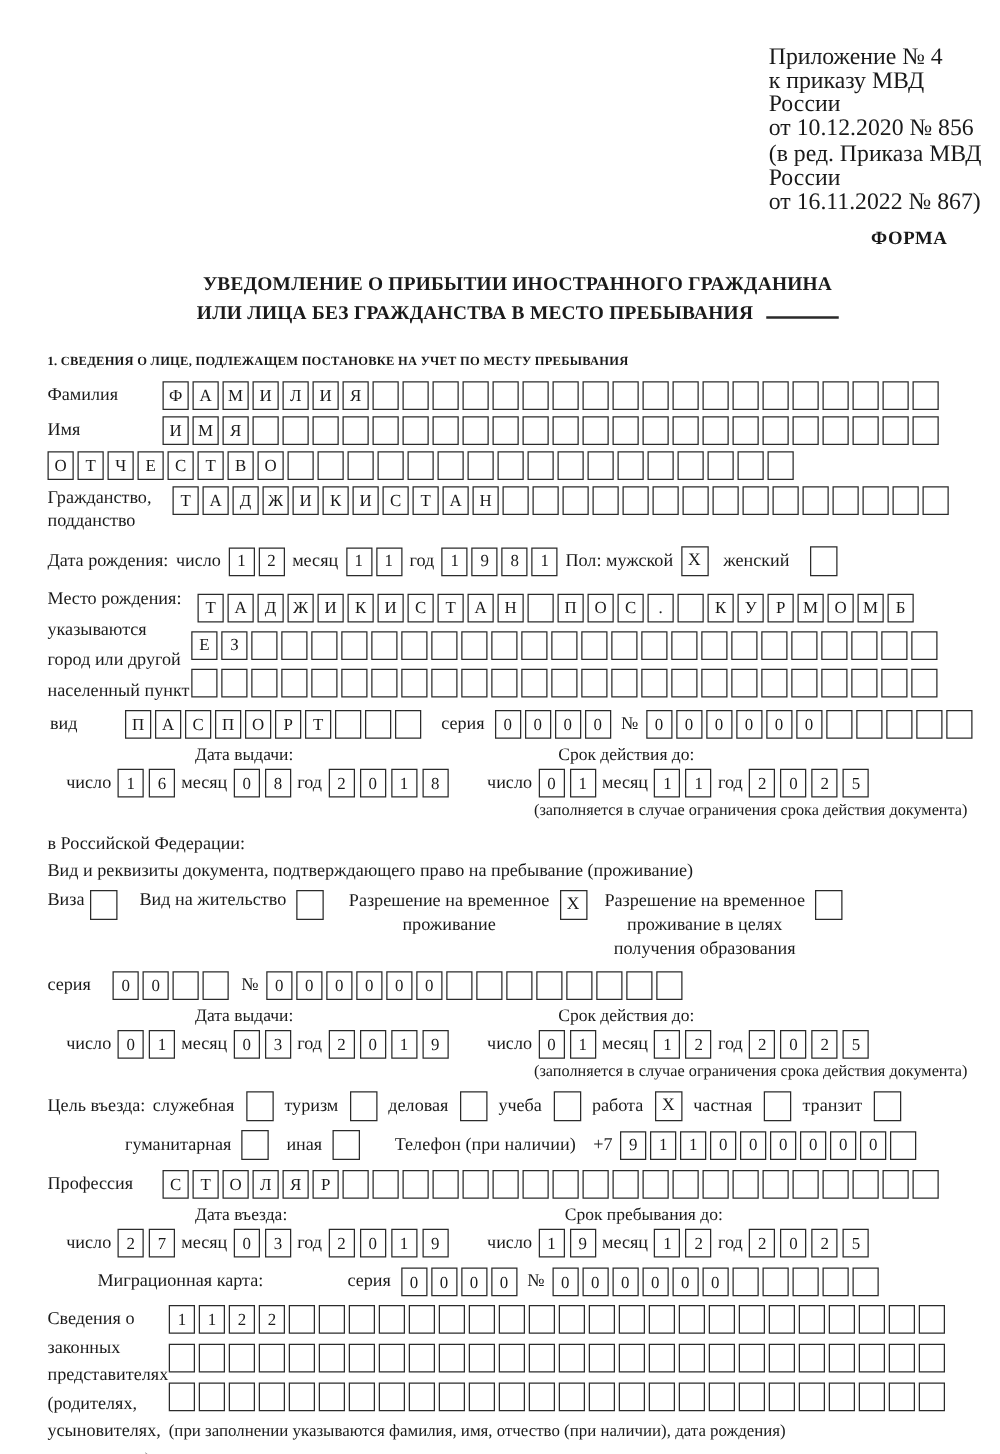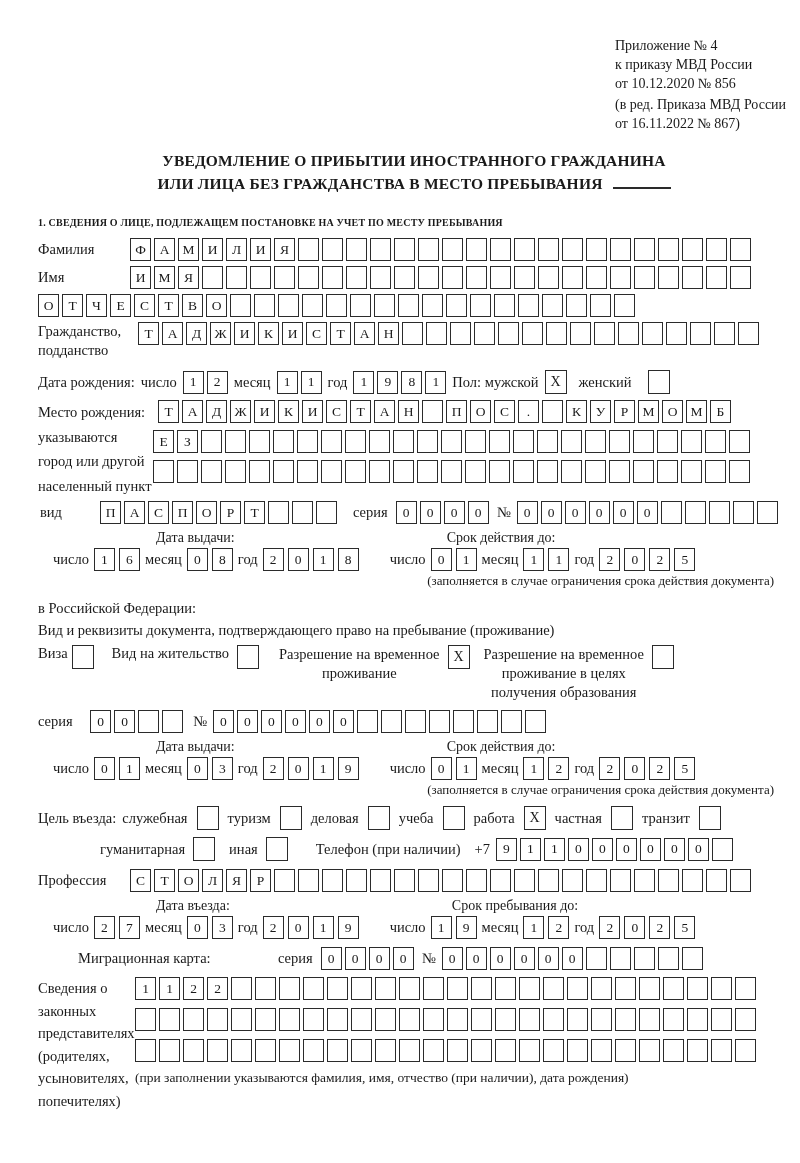--- a/index.html
+++ b/index.html
@@ -2,21 +2,21 @@
 <html><head>
 <meta charset="utf-8">
 <style>
   html,body { margin:0; padding:0; background:#fff; }
   .page {
     position:relative; width:800px; height:1163px; box-sizing:border-box;
     background:#fff; color:#1a1a1a; overflow:hidden;
     font-family:"Liberation Serif","DejaVu Serif",serif;
     padding:36px 10px 0 38px; font-size:14.5px;
   }
-  .hdr { margin-left:577px; width:185px; line-height:19px; font-size:14px; }
+  .hdr { margin-left:577px; width:185px; line-height:19px; font-size:19px; }
   .hdr-sub { margin-top:2px; }
   .forma { text-align:right; padding-right:32px; font-weight:bold; font-size:15px; margin-top:12px; letter-spacing:.5px; }
   .title { text-align:center; font-weight:bold; font-size:15.5px; line-height:23px; margin-top:16px; letter-spacing:.2px; }
   .blank { display:inline-block; width:58px; border-bottom:2px solid #2a2a2a; margin-left:10px; vertical-align:baseline; height:12px; }
   .sec { font-weight:bold; font-size:10px; margin-top:22px; letter-spacing:.2px; }
   .frow { display:flex; align-items:center; margin-top:5px; }
   .frow.top { align-items:flex-start; }
   .lab { white-space:nowrap; }
   .lab2 { line-height:19px; }
   .w92 { width:92px; flex:0 0 92px; }
@@ -80,20 +80,21 @@
   <div class="hdr">
     <div>Приложение № 4</div>
     <div>к приказу МВД России</div>
     <div>от 10.12.2020 № 856</div>
     <div class="hdr-sub">
       <div>(в ред. Приказа МВД России</div>
       <div>от 16.11.2022 № 867)</div>
     </div>
   </div>
 
+  <div class="forma">ФОРМА</div>
 
   <div class="title">
     <div>УВЕДОМЛЕНИЕ О ПРИБЫТИИ ИНОСТРАННОГО ГРАЖДАНИНА</div>
     <div><span>ИЛИ ЛИЦА БЕЗ ГРАЖДАНСТВА В МЕСТО ПРЕБЫВАНИЯ</span><span class="blank"></span></div>
   </div>
 
   <div class="sec">1. СВЕДЕНИЯ О ЛИЦЕ, ПОДЛЕЖАЩЕМ ПОСТАНОВКЕ НА УЧЕТ ПО МЕСТУ ПРЕБЫВАНИЯ</div>
 
   <div class="frow mt10">
     <span class="lab w92">Фамилия</span>
@@ -242,21 +243,21 @@
         <span class="cell">9</span>
         <span class="cell">8</span>
         <span class="cell">1</span>
       </span>
     <span class="lab">Пол: мужской</span>
     <span class="cbx">X</span>
     <span class="lab" style="margin-left:6px;">женский</span>
     <span class="cbx" style="margin-left:10px;"></span>
   </div>
 
-  <div class="frow top" style="margin-top:6px;">
+  <div class="frow top" style="margin-top:6px;align-items:center;">
     <span class="w115" style="line-height:24.5px;">
       <div>Место рождения:</div>
       <div>указываются</div>
       <div>город или другой</div>
       <div>населенный пункт</div>
     </span>
     <span>
       <div class="boxes" style="margin-left:5px;">
           <span class="cell">Т</span>
           <span class="cell">А</span>

